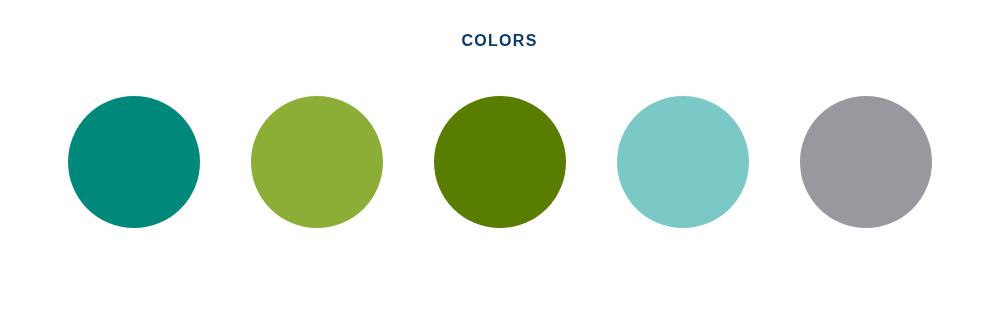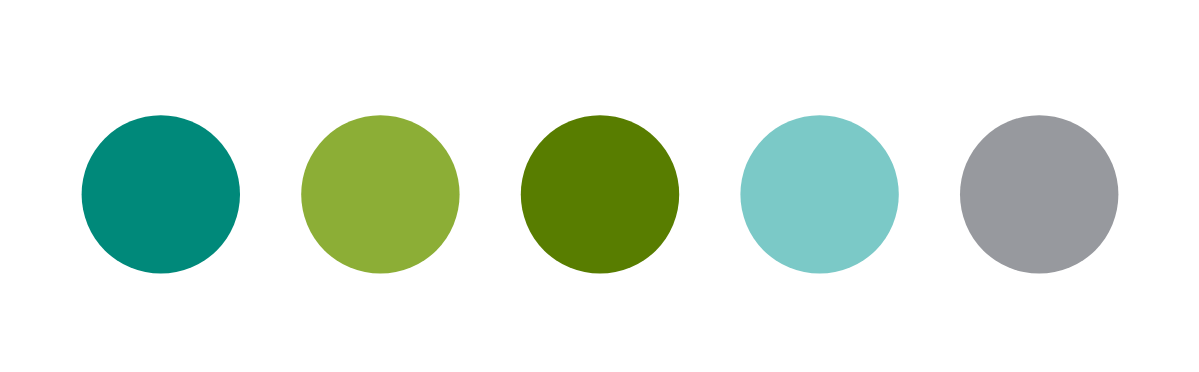--- a/index.html
+++ b/index.html
@@ -65,20 +65,21 @@
     overflow: hidden;
     clip: rect(0 0 0 0);
     white-space: nowrap;
   }
 </style>
 </head>
 <body style="background: rgb(255, 255, 255);">
 
 <div class="palette-board" style="background: rgb(255, 255, 255);">
 
+  <div class="board-title" style="color: rgb(10, 58, 102);">COLORS</div>
 
   <div class="swatch-row">
 
     <div class="swatch" style="background-color: rgb(0, 137, 122);">
       <span class="swatch-label">#00897A</span>
     </div>
 
     <div class="swatch" style="background-color: rgb(140, 174, 54);">
       <span class="swatch-label">#8CAE36</span>
     </div>

